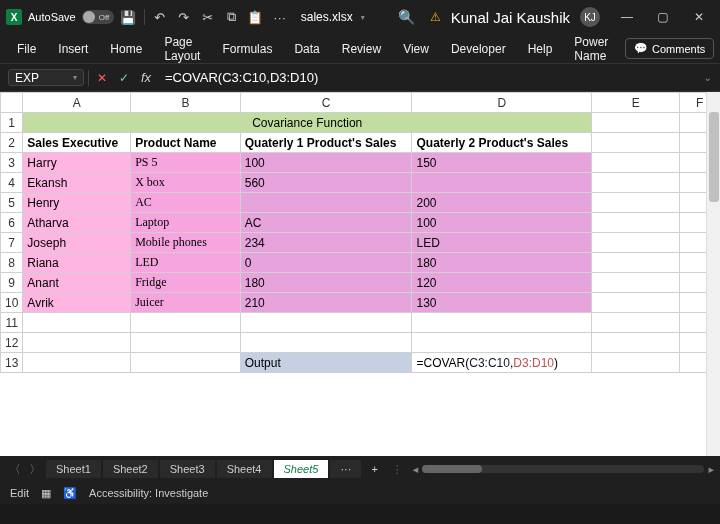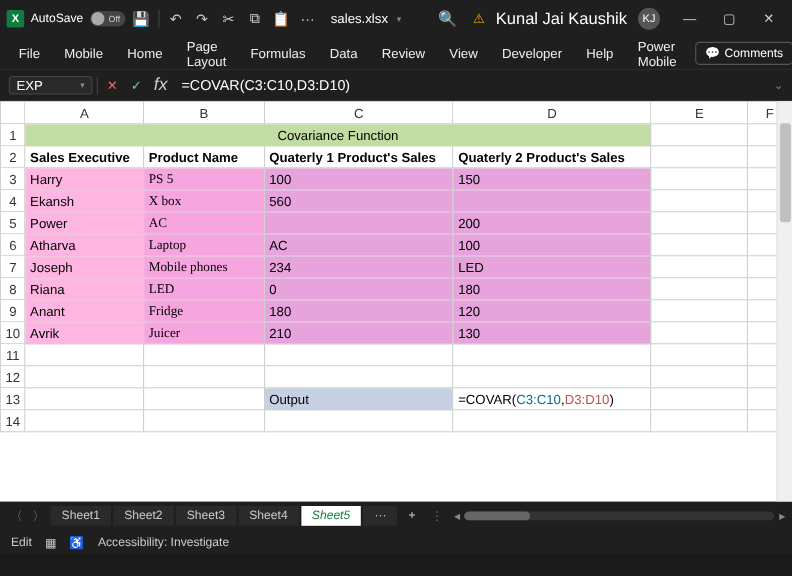--- a/index.html
+++ b/index.html
@@ -105,21 +105,21 @@
   }
   .name-box-dd { margin-left: auto; font-size: 8px; color: #888; }
   .fb-ico {
     width: 18px; height: 18px;
     display: flex; align-items: center; justify-content: center;
     font-size: 12px;
     cursor: pointer;
   }
   .fb-cancel { color: #ff6060; }
   .fb-accept { color: #6fcf97; }
-  .fb-fx { font-style: italic; font-size: 16px; color: #ccc; }
+  .fb-fx { font-style: italic; font-size: 13px; color: #ccc; }
   .formula-input {
     flex: 1;
     height: 20px;
     display: flex; align-items: center;
     padding: 0 6px;
     font-size: 13px;
     color: #fff;
   }
   .fb-expand { color: #888; font-size: 10px; }
 
@@ -163,21 +163,21 @@
   .sel-c { background: #e6a3dc; border-left: 2px dashed #4472c4; border-right: 2px dashed #4472c4; }
   .sel-d { background: #e6a3dc; border-left: 2px dashed #c0504d; border-right: 2px dashed #c0504d; }
   .num { text-align: right; }
   .output-cell { background: #c5d0e2; border: 1px solid #305496; }
   .formula-cell {
     border: 2px solid #c00000;
     padding: 2px 4px;
     background: #fff;
     font-size: 12px;
   }
-  .f-blue { color: #0369a1; }
+  .f-blue { color: #0f172a; }
   .f-red { color: #c0504d; }
 
   .coldHead-active { font-weight: 600; }
   .vscroll {
     position: absolute;
     right: 0; top: 0;
     width: 14px; height: 100%;
     background: #f0f0f0;
     border-left: 1px solid #ddd;
   }
@@ -260,30 +260,30 @@
   <span class="warn-icon">⚠</span>
   <span class="user">Kunal Jai Kaushik</span>
   <div class="avatar">KJ</div>
   <div class="window-btn">—</div>
   <div class="window-btn">▢</div>
   <div class="window-btn">✕</div>
 </div>
 
 <div class="ribbon-tabs">
   <div class="ribbon-tab">File</div>
-  <div class="ribbon-tab">Mobile</div>
+  <div class="ribbon-tab">Insert</div>
   <div class="ribbon-tab">Home</div>
   <div class="ribbon-tab">Page Layout</div>
   <div class="ribbon-tab">Formulas</div>
   <div class="ribbon-tab">Data</div>
   <div class="ribbon-tab">Review</div>
   <div class="ribbon-tab">View</div>
   <div class="ribbon-tab">Developer</div>
   <div class="ribbon-tab">Help</div>
-  <div class="ribbon-tab">Power Mobile</div>
+  <div class="ribbon-tab">Power Name</div>
   <div class="title-spacer"></div>
   <div class="comments-btn">
     <span>💬</span>
     <span>Comments</span>
   </div>
 
 </div>
 
 <div class="formula-bar">
   <div class="name-box">
@@ -341,21 +341,21 @@
           <th class="rowhead">4</th>
       <td class="pink-a">Ekansh</td>
       <td class="pink-b">X box</td>
       <td class="sel-c num">560</td>
       <td class="sel-d num"></td>
       <td></td>
           <td></td>
         </tr>
     <tr>
           <th class="rowhead">5</th>
-      <td class="pink-a">Power</td>
+      <td class="pink-a">Henry</td>
       <td class="pink-b">AC</td>
       <td class="sel-c num"></td>
       <td class="sel-d num">200</td>
       <td></td>
           <td></td>
         </tr>
     <tr>
           <th class="rowhead">6</th>
       <td class="pink-a">Atharva</td>
       <td class="pink-b">Laptop</td>
@@ -420,29 +420,20 @@
         </tr>
     <tr>
           <th class="rowhead">13</th>
       <td></td>
           <td></td>
       <td class="output-cell">Output</td>
       <td class="formula-cell">
         <span>=COVAR(</span><span class="f-blue">C3:C10</span><span>,</span><span class="f-red">D3:D10</span><span>)</span>
       </td>
       <td></td>
-          <td></td>
-        </tr>
-    <tr>
-          <th class="rowhead">14</th>
-      <td></td>
-          <td></td>
-          <td></td>
-          <td></td>
-          <td></td>
           <td></td>
         </tr>
   </tbody>
     </table>
   <div class="vscroll">
     <div class="thumb"></div>
   </div>
 </div>
 
 <div class="sheettabs">

